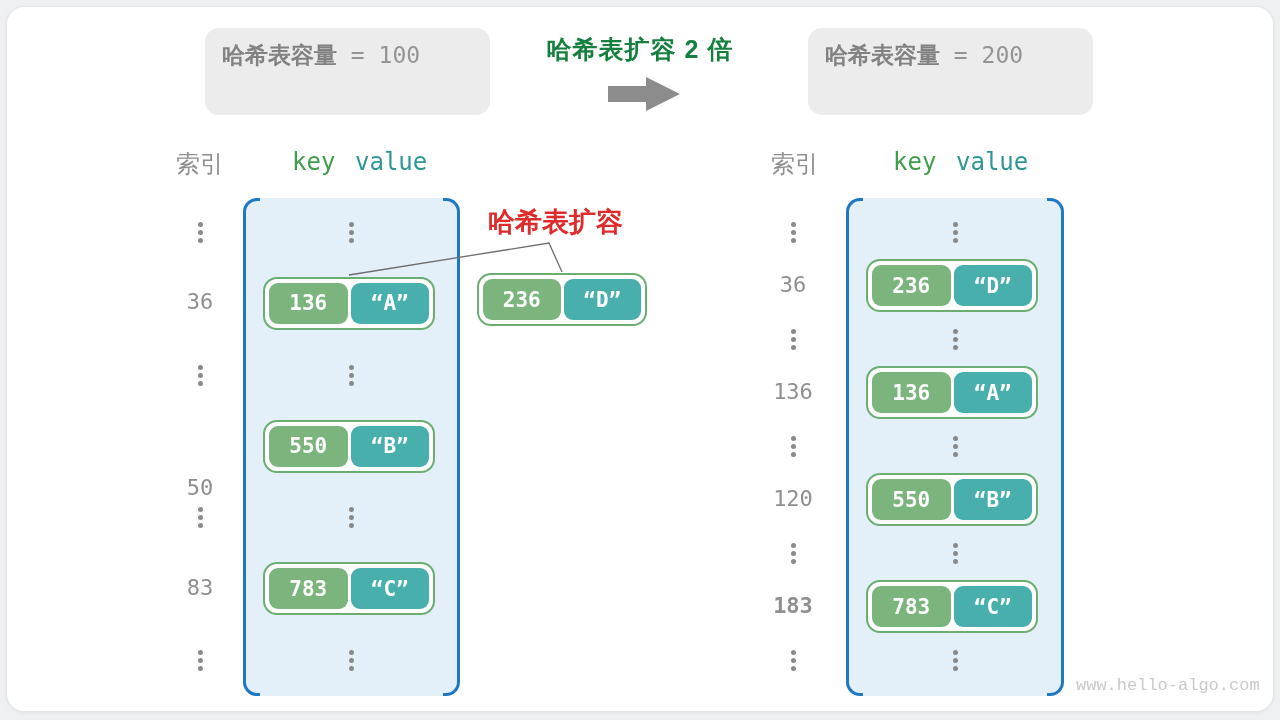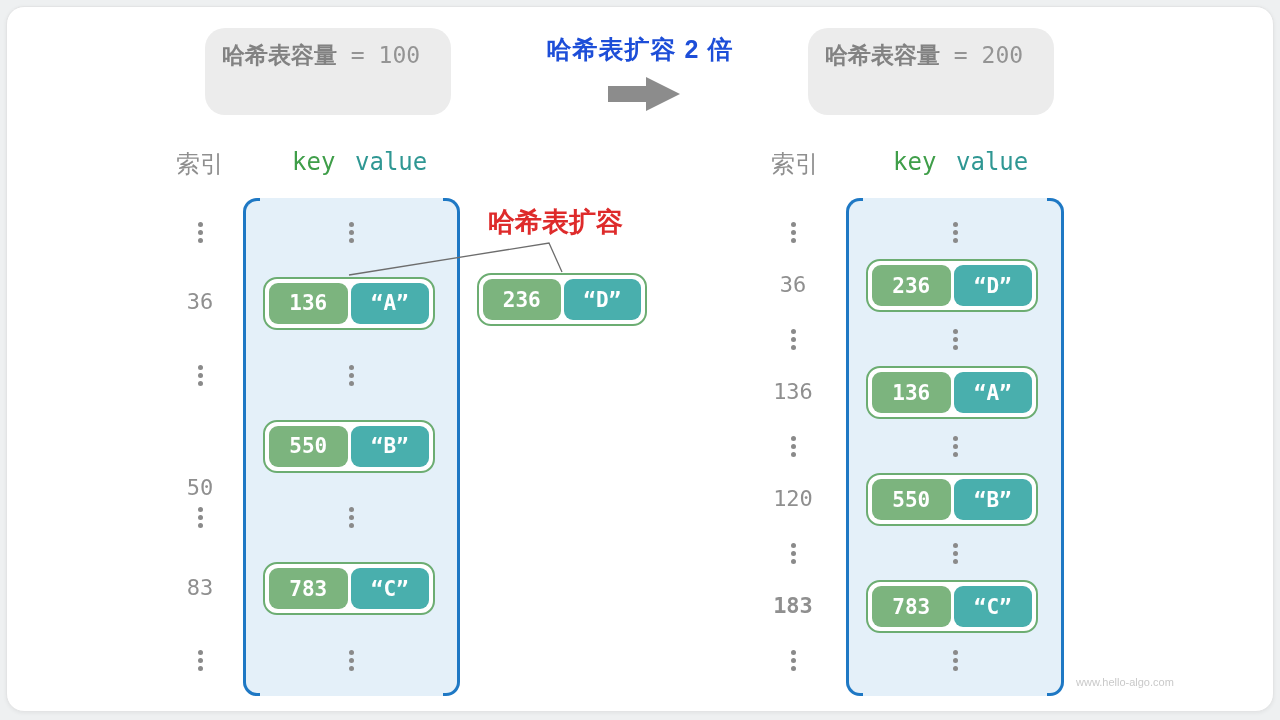--- a/index.html
+++ b/index.html
@@ -3,31 +3,31 @@
 <meta charset="utf-8">
 <style>
   html,body{margin:0;padding:0;width:1280px;height:720px;overflow:hidden;
     background:#eef0f1;font-family:"Liberation Sans","DejaVu Sans",sans-serif;}
   #stage{position:relative;width:1280px;height:720px;}
   .card{position:absolute;left:6px;top:6px;width:1266px;height:704px;background:#ffffff;
     border:1px solid #e3e4e5;border-radius:18px;box-shadow:0 1px 4px rgba(0,0,0,0.06);}
   .mono{font-family:"DejaVu Sans Mono","Liberation Mono",monospace;}
 
   
-  .info-box{position:absolute;top:28px;width:246px;height:87px;background:#ececec;
-    border-radius:20px;box-sizing:border-box;padding:11px 0 0 17px;line-height:33px;
+  .info-box{position:absolute;top:28px;width:285px;height:87px;background:#ececec;
+    border-radius:14px;box-sizing:border-box;padding:11px 0 0 17px;line-height:33px;
     font-size:23px;white-space:nowrap;}
   .info-box .cjk{font-weight:bold;color:#828282;}
   .info-box .code{color:#949494;font-size:23px;}
   #info-left{left:205px;}
   #info-right{left:808px;}
 
   
   .big-title{position:absolute;left:520px;top:33px;width:240px;text-align:center;
-    font-size:25px;font-weight:bold;color:#1d4ed8;letter-spacing:1px;white-space:nowrap;}
+    font-size:25px;font-weight:bold;color:#15803d;letter-spacing:1px;white-space:nowrap;}
   .arrow-svg{position:absolute;left:606px;top:74px;}
 
   
   .col-head{position:absolute;top:148px;font-size:24px;white-space:nowrap;}
   .head-index{color:#8f8f8f;}
   .head-key{color:#3f9e49;margin-left:9px;}
   .head-value{color:#2f9793;margin-left:8px;}
 
   
   .table-box{position:absolute;top:198px;height:498px;background:#e4f0f9;border-radius:14px;}
@@ -51,22 +51,22 @@
 
   
   .idx{position:absolute;width:64px;text-align:center;font-size:22px;color:#8f8f8f;
     font-family:"DejaVu Sans Mono","Liberation Mono",monospace;}
 
   
   .collision-label{position:absolute;left:488px;top:204px;width:126px;text-align:center;
     font-size:27px;font-weight:bold;color:#de2b2b;white-space:nowrap;}
   #collision-lines{position:absolute;left:0;top:0;pointer-events:none;}
 
-  .watermark{position:absolute;left:1076px;top:676px;font-size:11px;color:#c9c9c9;
-    font-family:Liberation Sans, sans-serif;}
+  .watermark{position:absolute;left:1076px;top:676px;font-size:17px;color:#c9c9c9;
+    font-family:Liberation Mono, monospace;}
 </style>
 </head>
 <body>
 
 <div id="stage">
   <div class="card"></div>
 
   <div class="info-box" id="info-left">
     <div><span class="cjk">哈希表容量</span><span class="code mono">&nbsp;<span>= 100</span></span></div>
   </div>

